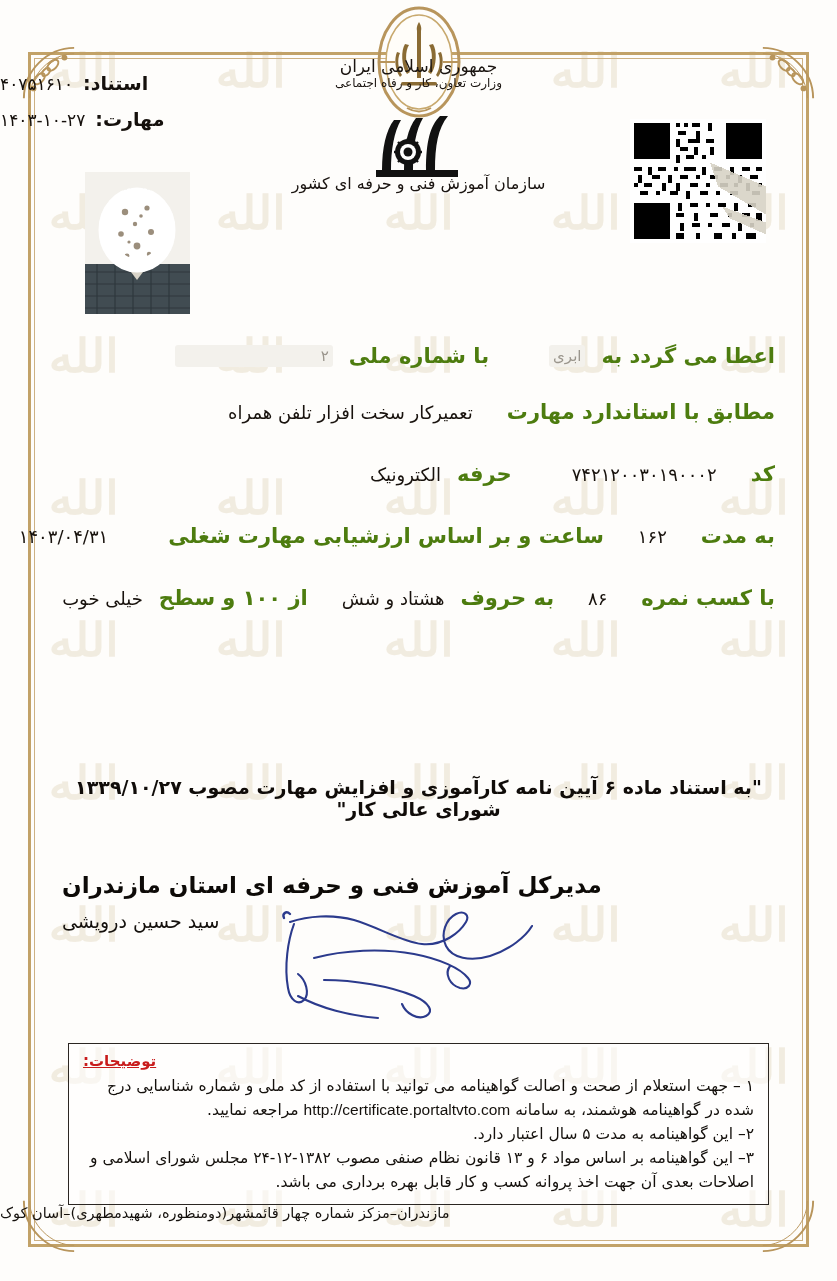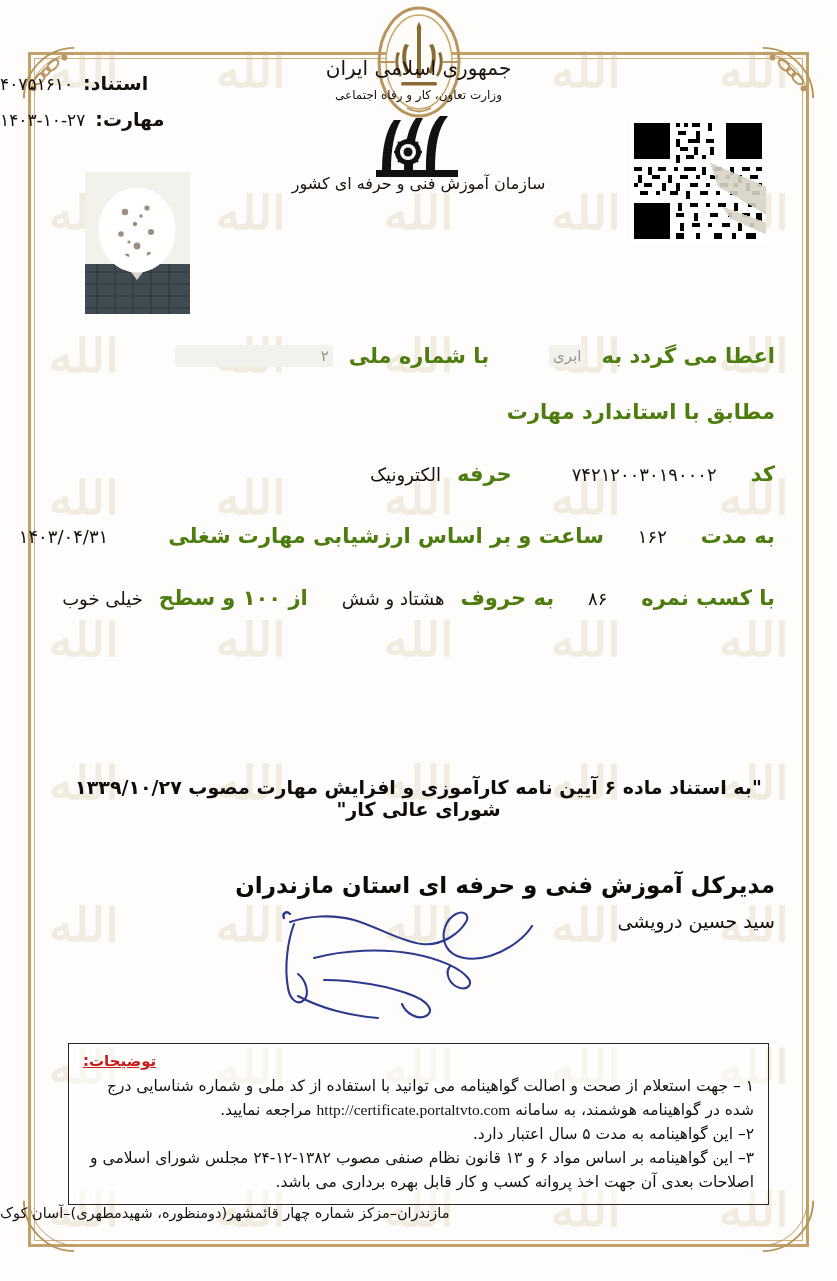--- a/index.html
+++ b/index.html
@@ -40,21 +40,21 @@
   
   .content{position:absolute;inset:0;z-index:5;}
   .meta-block{position:absolute;left:0;width:260px;top:72px;text-align:right;
     direction:rtl;padding-right:0;}
   .meta-line{display:flex;flex-direction:row;align-items:baseline;
     justify-content:flex-end;gap:10px;margin-bottom:14px;padding-right:12px;}
   .meta-label{font-weight:bold;font-size:19px;color:#15100c;white-space:nowrap;}
   .meta-value{font-size:17px;color:#15100c;white-space:nowrap;letter-spacing:.5px;}
 
   .org-head{position:absolute;left:0;right:0;top:56px;text-align:center;}
-  .org-l1{font-size:20px;color:#1a1410;margin-bottom:8px;}
+  .org-l1{font-size:17px;color:#1a1410;margin-bottom:0;}
   .org-l2{font-size:12px;color:#1a1410;}
   .org-l3{font-size:16px;color:#1a1410;margin-top:8px;}
 
   .tvto-logo{position:absolute;left:50%;top:108px;transform:translateX(-50%);
     width:110px;height:70px;}
   .tvto-logo svg{width:100%;height:100%;display:block;}
 
   
   .photo{position:absolute;left:85px;top:172px;width:105px;height:142px;
     overflow:hidden;background:#efece6;}
@@ -81,36 +81,36 @@
 
   .redact{display:inline-block;background:#f3f1ec;color:#9a958c;
     border-radius:3px;letter-spacing:3px;filter:blur(.6px);
     font-size:15px;padding:2px 4px;}
 
   
   .clause{position:absolute;left:62px;right:62px;top:776px;text-align:center;
     font-size:19px;font-weight:bold;color:#100c09;}
 
   
-  .sig-wrap{position:absolute;left:62px;right:62px;top:872px;text-align:right;}
+  .sig-wrap{position:absolute;left:62px;right:62px;top:872px;text-align:left;}
   .sig-title{font-size:23px;font-weight:bold;color:#0d0a07;}
   .sig-name{font-size:19px;color:#14100c;margin-top:12px;}
   .sig-mark{position:absolute;left:50%;top:888px;transform:translateX(-50%);
     width:330px;height:140px;z-index:6;pointer-events:none;}
   .sig-mark svg{width:100%;height:100%;display:block;}
 
   
   .notes{position:absolute;left:68px;right:68px;top:1043px;
     border:1.6px solid #2b2622;background:rgba(255,255,255,.55);
     padding:8px 14px 10px 14px;direction:rtl;}
   .notes-title{color:#c81c1c;font-weight:bold;font-size:15px;
     text-align:left;margin-bottom:4px;text-decoration:underline;}
   .note{font-size:15.5px;color:#14100c;line-height:1.55;text-align:right;}
   .note .ltr{direction:ltr;unicode-bidi:embed;display:inline-block;
-    font-family:Liberation Serif, serif;text-align:right;}
+    font-family:Liberation Sans, sans-serif;text-align:right;}
 
   .footer-addr{position:absolute;left:0;right:0;top:1205px;text-align:left;
     font-size:14.5px;color:#14100c;direction:rtl;}
 </style>
 </head>
 <body>
 
 <div id="page">
 
   <div class="wm-layer">
@@ -404,20 +404,21 @@
         <span class="val redact">ابر‌‌‌‌‌‌‌‌‌‌‌‌‌‌‌‌ی</span>
         <span class="sp-lg"></span>
         <span class="lbl">با شماره ملی</span>
         <span class="sp-sm"></span>
         <span class="val redact" style="min-width:150px;">۲</span>
       </div>
 
       <div class="row" style="margin-bottom:22px;">
         <span class="lbl">مطابق با استاندارد مهارت</span>
         <span class="sp-md"></span>
+        <span class="val val-big">تعمیرکار سخت افزار تلفن همراه</span>
       </div>
 
       <div class="row" style="margin-bottom:22px;">
         <span class="lbl">کد</span>
         <span class="sp-md"></span>
         <span class="val val-big">۷۴۲۱۲۰۰۳۰۱۹۰۰۰۲</span>
         <span class="sp-lg"></span>
         <span class="lbl">حرفه</span>
         <span class="sp-sm"></span>
         <span class="val val-big">الکترونیک</span>

